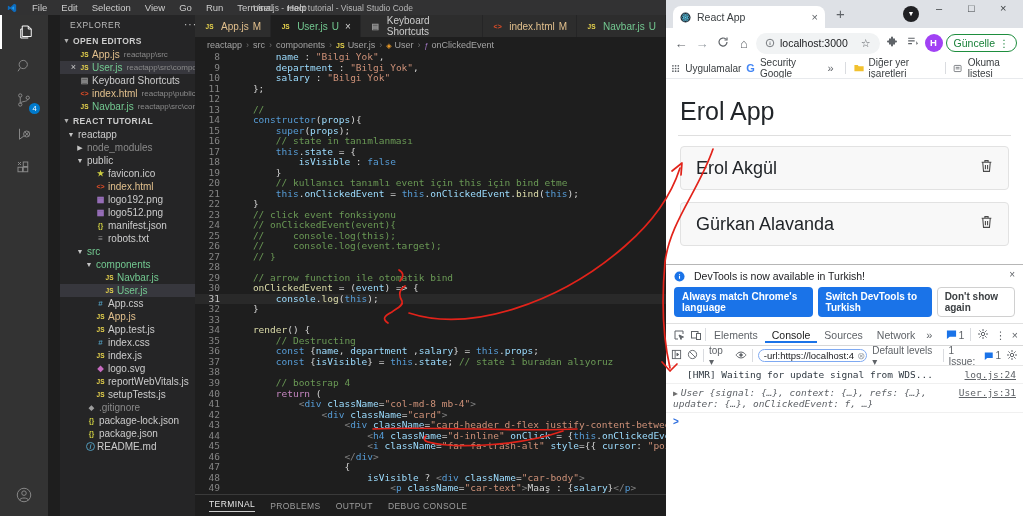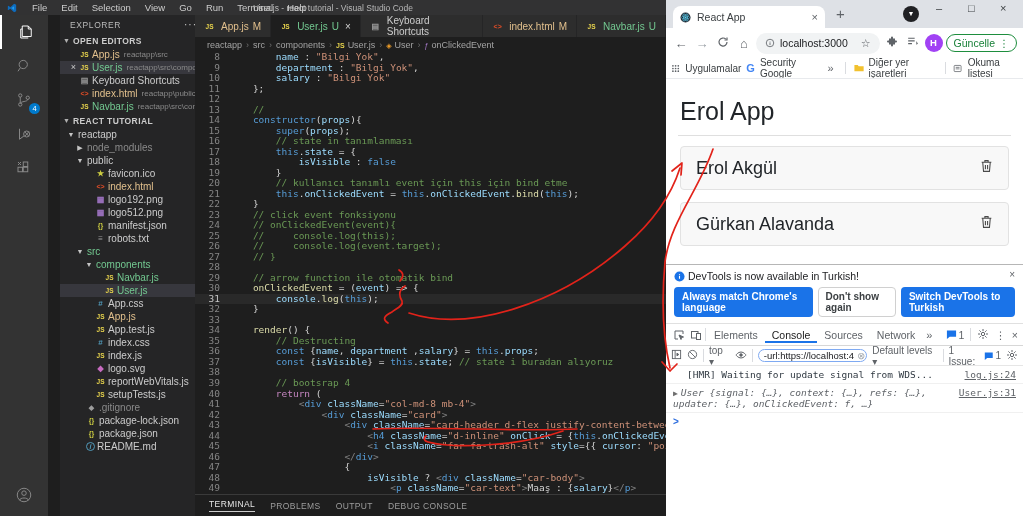--- a/index.html
+++ b/index.html
@@ -77,21 +77,21 @@
   .bm-sep{width:1px;height:12px;background:#dadce0;margin:0 3px;}
   .bm-more{color:#5f6368;font-size:11px;margin:0 3px;}
   .glogo{color:#4285f4;font-weight:bold;font-size:11px;}
   .page{position:relative;height:186px;background:#fff;padding:2px 12px;box-sizing:border-box;border-top:1px solid #e8eaed;}
   .page h1{font-size:25px;font-weight:500;color:#212529;margin:16px 0 9px 2px;font-family:"Liberation Sans",sans-serif;}
   .page hr{border:none;border-top:1px solid #dfdfdf;margin:0 0 10px 0;}
   .ecard{background:#f8f8f8;border:1px solid #e2e2e2;border-radius:4px;height:42px;display:flex;align-items:center;padding:0 15px;margin:0 2px 12px 2px;}
   .ecard .cname{font-size:18px;color:#212529;font-weight:500;}
   .ecard .trash{margin-left:auto;}
   .devtools{position:absolute;left:0;top:264px;width:357px;bottom:0;background:#fff;border-top:1px solid #b6b6b6;color:#202124;}
-  .notice{position:relative;padding:5px 20px 0 8px;font-size:10.5px;display:flex;align-items:center;gap:3px;}
+  .notice{position:relative;padding:5px 20px 0 8px;font-size:10.5px;display:flex;align-items:center;gap:9px;}
   .notice-close{position:absolute;right:8px;top:4px;color:#5f6368;font-size:10px;}
   .notice-btns{display:flex;gap:5px;padding:5px 8px 6px 8px;}
   .nbtn{font-size:10px;border-radius:4px;padding:3px 7px;border:1px solid transparent;font-weight:bold;}
   .nbtn.blue{background:#1a73e8;color:#fff;}
   .nbtn.plain{background:#fff;color:#3c4043;border-color:#d0d0d0;}
   .dtabs{display:flex;align-items:center;height:21px;border-top:1px solid #e0e0e0;border-bottom:1px solid #d7d7d7;padding:0 5px;font-size:10.5px;color:#5f6368;gap:1px;}
   .dtab{padding:3px 7px 2px 7px;}
   .dtab.active{color:#1a1a1a;box-shadow:inset 0 -2px 0 #1a73e8;}
   .dt-ic{width:16px;text-align:center;display:flex;justify-content:center;}
   .dt-right{margin-left:auto;display:flex;align-items:center;gap:6px;}
@@ -559,22 +559,22 @@
       <div class="notice">
         <svg width="11" height="11" viewBox="0 0 24 24">
             <circle cx="12" cy="12" r="11" fill="#1a73e8"></circle>
             <path d="M12 10.5V17M12 7v1.5" stroke="#fff" stroke-width="2.4"></path>
           </svg>
         <span>DevTools is now available in Turkish!</span>
         <span class="notice-close">×</span>
       </div>
       <div class="notice-btns" id="notice-btns">
           <span class="nbtn blue">Always match Chrome's language</span>
+          <span class="nbtn blue">Switch DevTools to Turkish</span>
           <span class="nbtn plain">Don't show again</span>
-          <span class="nbtn blue">Switch DevTools to Turkish</span>
         </div>
 
       <div class="dtabs">
         <span class="dt-ic">
             <svg width="12" height="12" viewBox="0 0 24 24" fill="none" stroke="#5f6368" stroke-width="2">
               <path d="M10 20H4V4h16v6"></path>
               <path d="m12 12 9 4-4 1-1 4z" fill="#5f6368"></path>
             </svg>
           </span>
         <span class="dt-ic">

